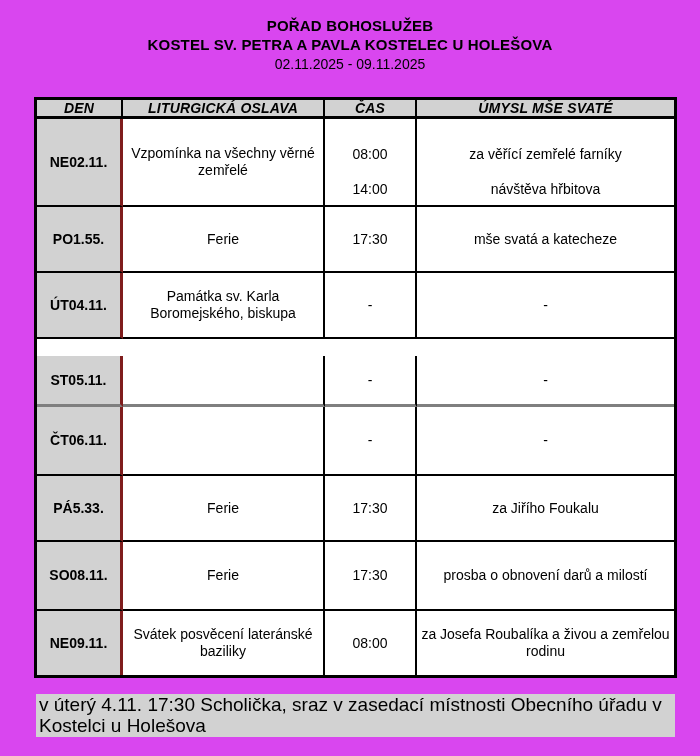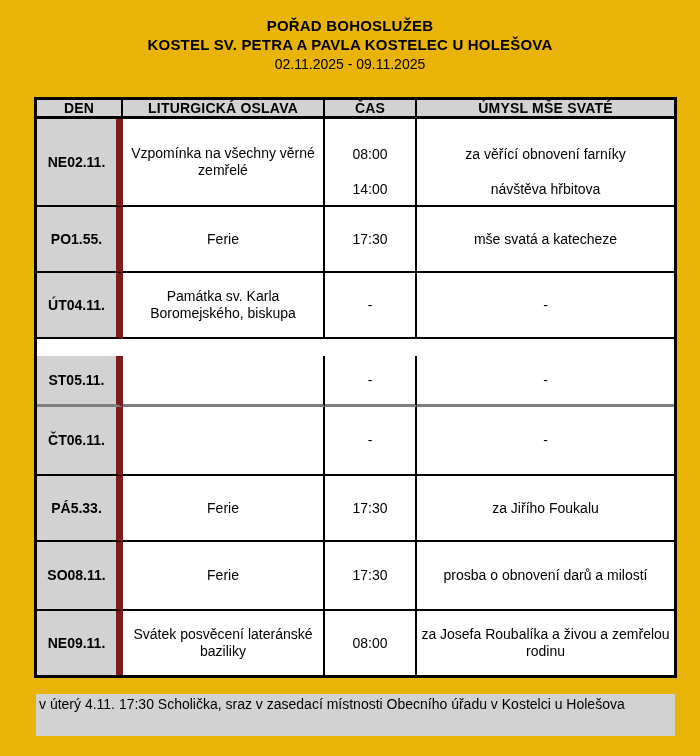--- a/index.html
+++ b/index.html
@@ -4,21 +4,21 @@
 <style>
   * { margin: 0; padding: 0; box-sizing: border-box; }
   html, body {
     width: 700px; height: 756px;
     background: #ffffff;
     font-family: "Liberation Sans", "DejaVu Sans", sans-serif;
     color: #000;
     position: relative;
     overflow: hidden;
   }
-  .page { position: relative; width: 700px; height: 756px; background: #eab308; }
+  .page { position: relative; width: 700px; height: 756px; background: #d946ef; }
 
   
   .titles {
     position: absolute; top: 16px; left: 0; width: 100%;
     text-align: center;
   }
   .title-line {
     font-size: 15px; font-weight: bold; line-height: 19px;
     letter-spacing: 0.2px;
   }
@@ -46,45 +46,46 @@
     overflow: hidden;
   }
   .cell:nth-child(4n) { border-right: none; }
   .hcell {
     background: #d2d2d2;
     font-weight: bold;
     border-bottom: 3px solid #000;
     padding: 2px 2px;
     font-size: 14px;
     letter-spacing: 0.2px;
+    font-style: italic;
   }
   .daycell {
     background: #d2d2d2;
     font-weight: bold;
     gap: 0;
-    border-right: 7px solid #7f1d1d;
+    border-right: 3px solid #7f1d1d;
     white-space: nowrap;
   }
   .last-row .cell { border-bottom: none; }
   
   .gray-divider .cell { border-bottom: 3px solid #7f7f7f; margin-top: 17px; }
 
   
   .stacked {
     flex-direction: column;
     justify-content: space-between;
     align-items: center;
     padding-top: 27px; padding-bottom: 7px;
   }
 
   
   .footer-note {
     position: absolute; top: 694px; left: 36px; width: 639px;
     background: #d2d2d2;
-    font-size: 14px; line-height: 21px;
+    font-size: 19px; line-height: 21px;
     padding: 0 4px 1px 3px;
     min-height: 42px;
   }
 </style>
 </head>
 <body>
 
 <div class="page">
 
   <div class="titles">
@@ -106,21 +107,21 @@
       <div class="cell daycell">
         <span>NE</span>
         <span>02.11.</span>
       </div>
       <div class="cell">Vzpomínka na všechny věrné zemřelé</div>
       <div class="cell stacked">
         <div>08:00</div>
         <div>14:00</div>
       </div>
       <div class="cell stacked">
-        <div>za věřící obnovení farníky</div>
+        <div>za věřící zemřelé farníky</div>
         <div>návštěva hřbitova</div>
       </div>
     </div>
 
     <div class="trow">
       <div class="cell daycell">
         <span>PO</span>
         <span>1.55.</span>
       </div>
       <div class="cell">Ferie</div>

